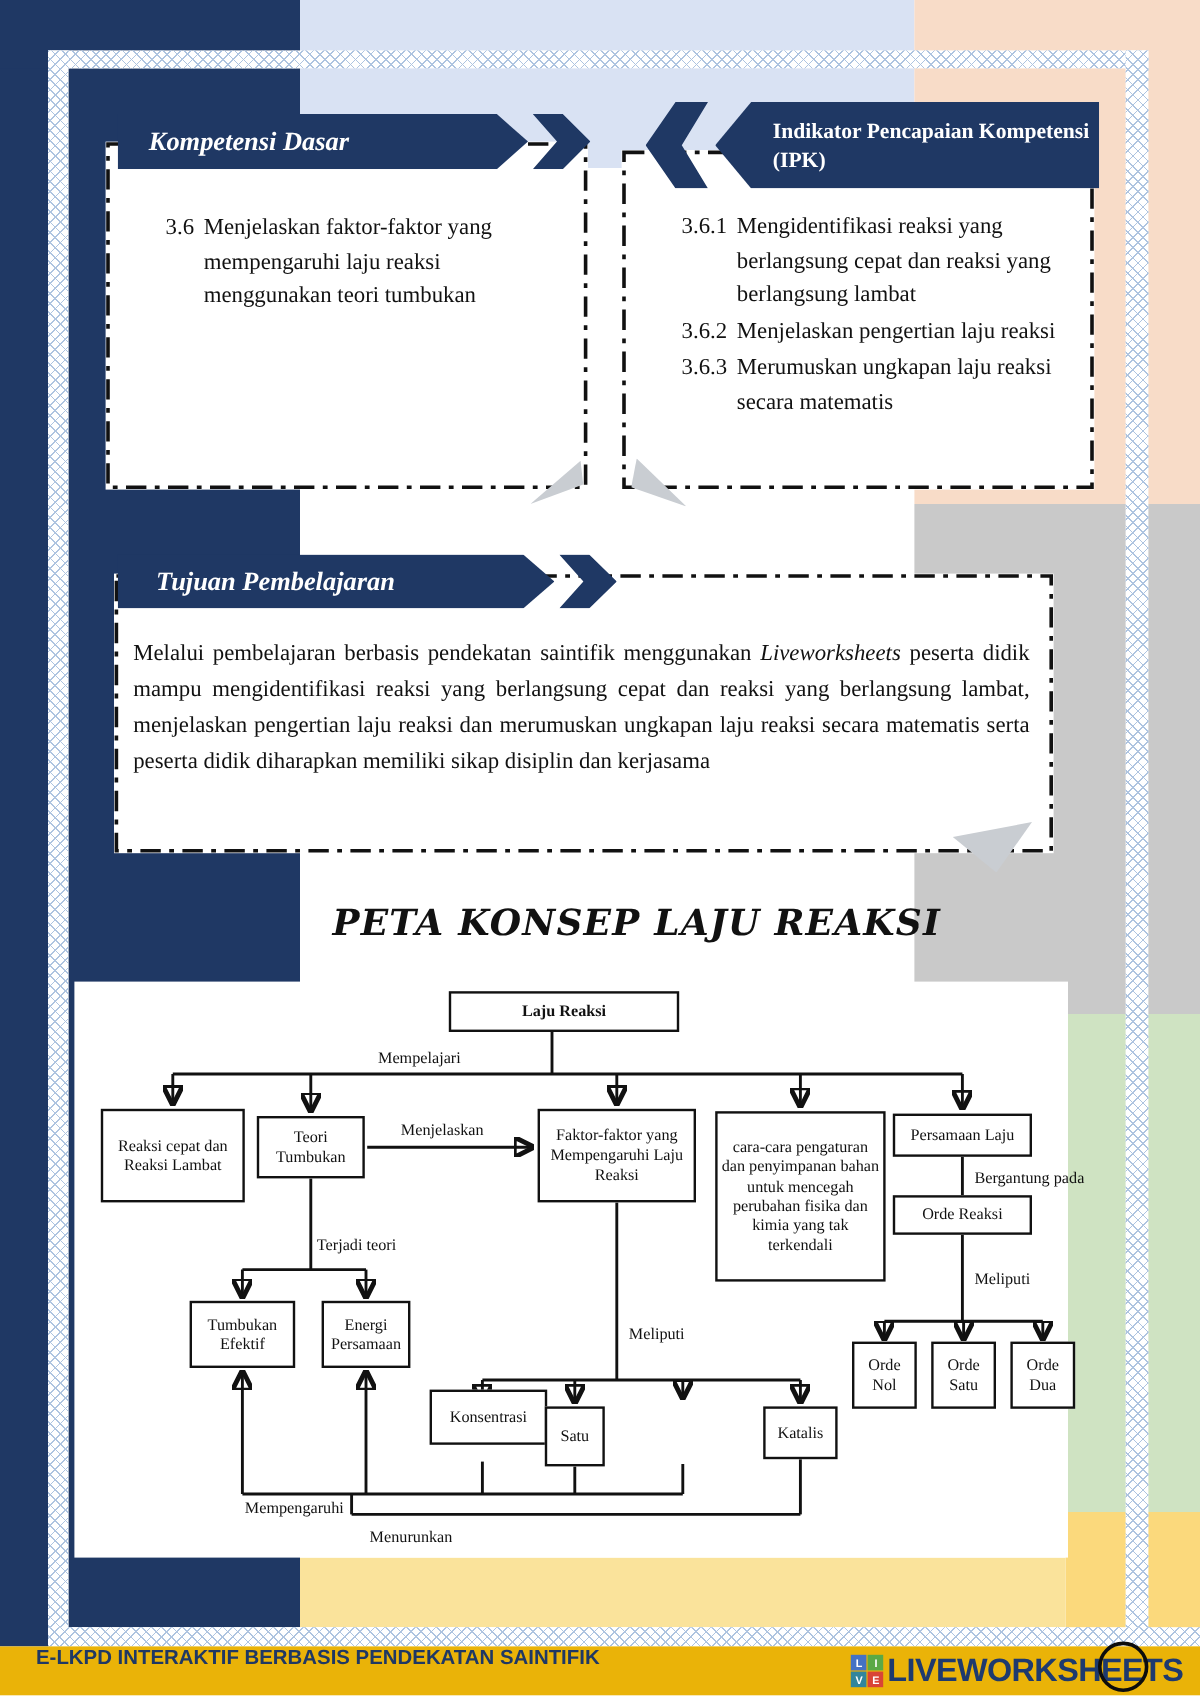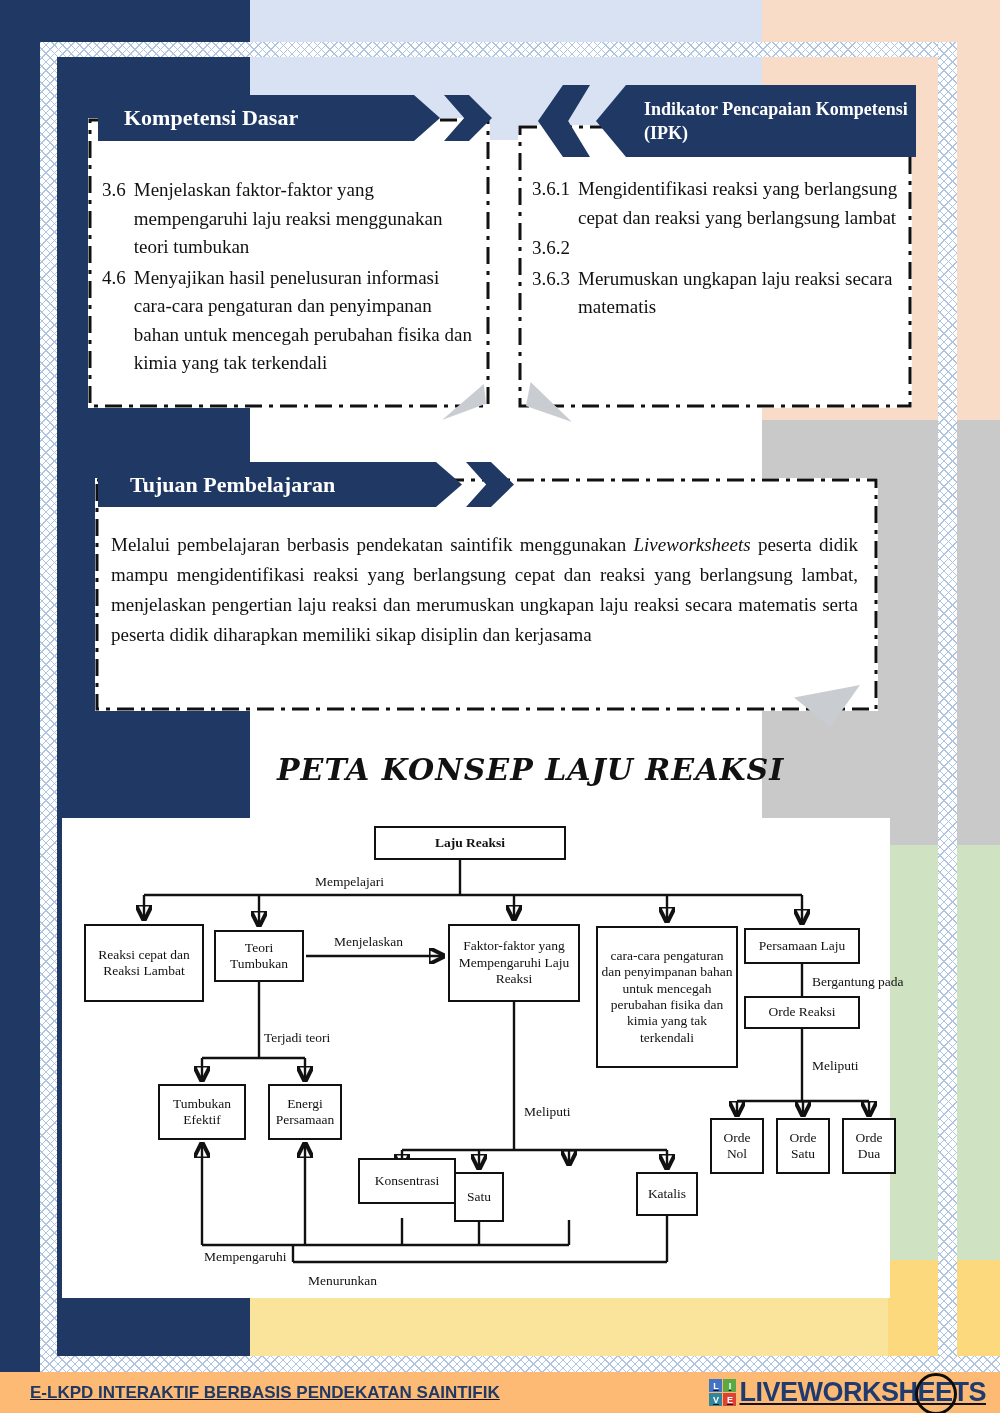--- a/index.html
+++ b/index.html
@@ -19,38 +19,38 @@
     background-image:
       repeating-linear-gradient(45deg,#aec4e0 0,#aec4e0 1px,transparent 1px,transparent 6px),
       repeating-linear-gradient(135deg,#aec4e0 0,#aec4e0 1px,transparent 1px,transparent 6px);}
   
   .panel{background:#ffffff;}
   .dashsvg{position:absolute;inset:0;pointer-events:none;}
   .dashsvg rect{fill:none;stroke:#111;stroke-width:3;stroke-dasharray:17 7 4 7;}
   
   .banner{background:#1f3864;color:#fff;font-weight:bold;display:flex;align-items:center;
           font-size:22px;font-family:"Liberation Serif",serif;}
-  .arrow-right{clip-path:polygon(0 0,calc(100% - 26px) 0,100% 50%,calc(100% - 26px) 100%,0 100%);}
+  .arrow-right{clip-path:polygon(0 0,calc(100% - 26px) 0,100% 50%,calc(100% - 26px) 100%,0 100%);font-style:italic;}
   .chev-right{clip-path:polygon(0 0,52% 0,100% 50%,52% 100%,0 100%,42% 50%);}
   .arrow-left{clip-path:polygon(30px 0,100% 0,100% 100%,30px 100%,0 50%);}
   .chev-left{clip-path:polygon(100% 0,48% 0,0 50%,48% 100%,100% 100%,58% 50%);}
   
-  .kitem{display:flex;font-size:19px;line-height:1.5;margin-bottom:2px;}
+  .kitem{display:flex;font-size:19px;line-height:1.5;margin-bottom:2px;margin-left:36px;}
   .kcode{flex:0 0 auto;margin-right:8px;}
   
   .tpara{font-size:19px;line-height:1.58;text-align:justify;}
   
   .node{position:absolute;border:2.5px solid #111;background:#fff;display:flex;
         align-items:center;justify-content:center;text-align:center;
         font-size:13.5px;line-height:1.22;padding:2px;box-sizing:border-box;}
   .elabel{position:absolute;font-size:13.5px;white-space:nowrap;}
   .cmap svg line,.cmap svg path{stroke:#111;stroke-width:2.4;fill:none;}
   .tri{position:absolute;background:#c9cdd2;}
   
-  .footer-bar{background:#fdba74;display:flex;align-items:center;text-decoration:underline;}
+  .footer-bar{background:#eab308;display:flex;}
   .footer-left{font-family:"Liberation Sans",sans-serif;font-weight:bold;font-size:17px;
                color:#1f3864;margin-left:30px;flex:1 1 auto;}
   .brandwrap{display:flex;align-items:center;margin-right:14px;position:relative;}
   .tiles{display:grid;grid-template-columns:13px 13px;grid-template-rows:13px 13px;gap:1px;margin-right:3px;}
   .tile{color:#fff;font-family:"Liberation Sans",sans-serif;font-weight:bold;font-size:9px;
         display:flex;align-items:center;justify-content:center;}
   .tile-l{background:#4472c4;} .tile-i{background:#5ba946;}
   .tile-v{background:#31859c;} .tile-e{background:#d94436;}
   .brand{font-family:"Liberation Sans",sans-serif;font-weight:bold;font-size:27px;
          color:#1e3a6e;letter-spacing:-0.5px;}
@@ -79,43 +79,40 @@
 
 <div class="abs panel" style="left:88px;top:118px;width:402px;height:290px">
   <svg class="dashsvg" width="402" height="290">
       <rect x="2" y="2" width="398" height="286"></rect>
     </svg>
   <div style="padding:58px 14px 0 14px">
     <div class="kitem">
       <span class="kcode">3.6</span>
       <span>Menjelaskan faktor-faktor yang mempengaruhi laju reaksi menggunakan teori tumbukan</span>
     </div>
-    <div class="kitem">
-      <span class="kcode">4.6</span>
-      <span>Menyajikan hasil penelusuran informasi cara-cara pengaturan dan penyimpanan bahan untuk mencegah perubahan fisika dan kimia yang tak terkendali</span>
-    </div>
   </div>
   <div class="tri" style="right:4px;bottom:-12px;width:44px;height:36px;clip-path:polygon(95% 0,0 100%,100% 55%)"></div>
 </div>
 <div class="abs banner arrow-right" style="left:98px;top:95px;width:342px;height:46px;padding-left:26px;box-sizing:border-box">
   <span>Kompetensi Dasar</span>
 </div>
 <div class="abs navy chev-right" style="left:444px;top:95px;width:48px;height:46px"></div>
 
 <div class="abs panel" style="left:518px;top:125px;width:394px;height:283px">
   <svg class="dashsvg" width="394" height="283">
       <rect x="2" y="2" width="390" height="279"></rect>
     </svg>
   <div style="padding:50px 8px 0 14px">
     <div class="kitem">
       <span class="kcode">3.6.1</span>
       <span>Mengidentifikasi reaksi yang berlangsung cepat dan reaksi yang berlangsung lambat</span>
     </div>
     <div class="kitem">
       <span class="kcode">3.6.2</span>
+      <span>Menjelaskan pengertian laju reaksi</span>
     </div>
     <div class="kitem">
       <span class="kcode">3.6.3</span>
       <span>Merumuskan ungkapan laju reaksi secara matematis</span>
     </div>
   </div>
   <div class="tri" style="left:8px;bottom:-14px;width:46px;height:40px;clip-path:polygon(10% 0,100% 100%,0 60%)"></div>
 </div>
 <div class="abs navy chev-left" style="left:538px;top:85px;width:52px;height:72px"></div>
 <div class="abs banner arrow-left" style="left:596px;top:85px;width:320px;height:72px;padding-left:48px;padding-right:6px;box-sizing:border-box;font-size:18px;line-height:1.35">

